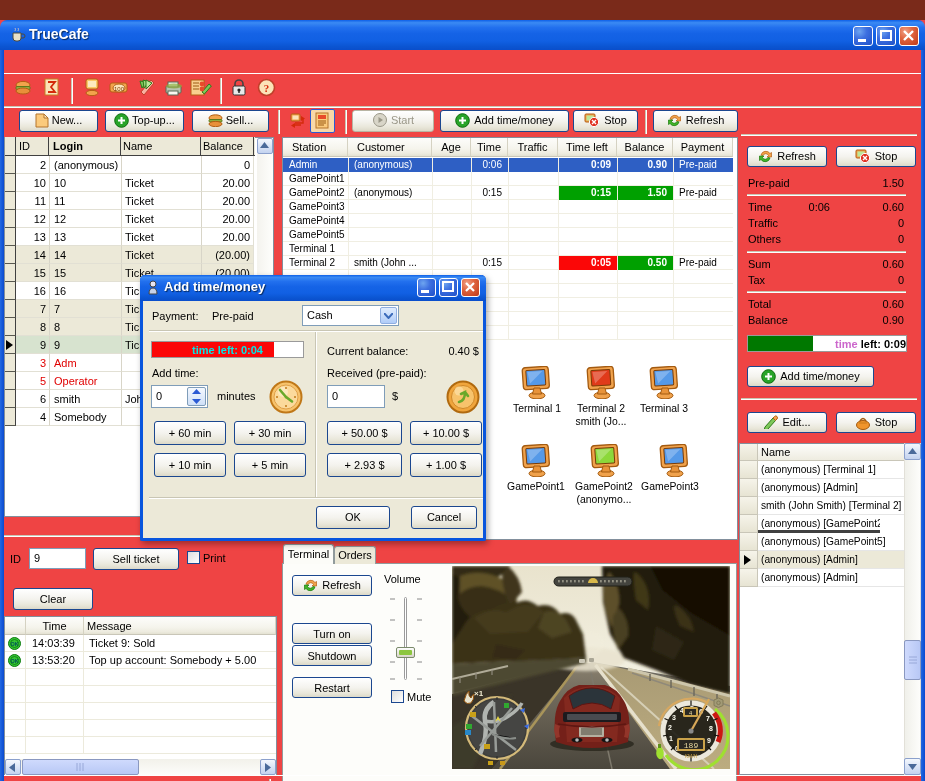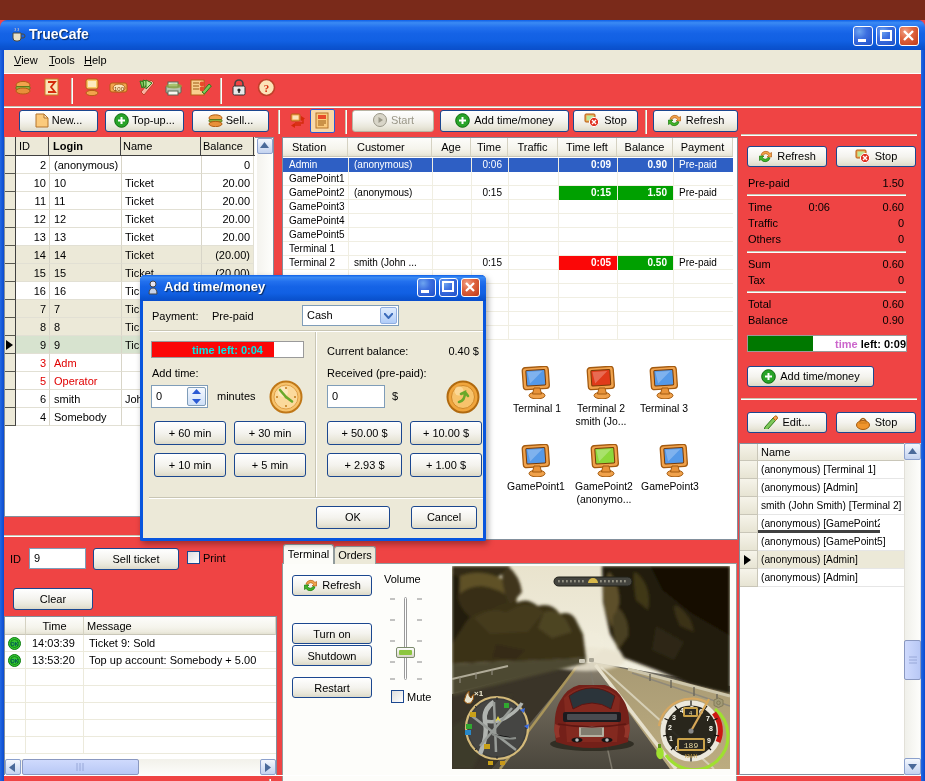--- a/index.html
+++ b/index.html
@@ -50,25 +50,20 @@
       </svg>
     <div class="winbtn b1"><svg width="18" height="18">
           <rect x="4" y="12" width="8" height="3" fill="#fff"></rect>
         </svg></div>
     <div class="winbtn b2"><svg width="18" height="18">
           <rect x="4" y="4" width="10" height="9" fill="none" stroke="#fff" stroke-width="2"></rect>
         </svg></div>
     <div class="winbtn b3"><svg width="18" height="18">
           <path d="M4 4 L13 13 M13 4 L4 13" stroke="#fff" stroke-width="2.4"></path>
         </svg></div>
-  </div>
-  <div id="menubar">
-    <span style="left:10px"><u>V</u>iew</span>
-    <span style="left:45px"><u>T</u>ools</span>
-    <span style="left:80px"><u>H</u>elp</span>
   </div>
   <div id="toolbar" class="abs" style="left:4px;top:53px;width:917px;height:34px;border-top:1px solid #fff;border-bottom:1px solid #c9c6b4;">
     <span class="abs" style="left:10px;top:5px;">
       <svg width="18" height="18" viewBox="0 0 18 18">
           <ellipse cx="9" cy="6" rx="7" ry="3.6" fill="#f2a44c" stroke="#b45f14"></ellipse>
           <rect x="2" y="7.5" width="14" height="3" fill="#8fae3f" stroke="#5d7a1a" rx="1"></rect>
           <ellipse cx="9" cy="12" rx="7" ry="3" fill="#e8903a" stroke="#b45f14"></ellipse>
         </svg></span>
     <span class="abs" style="left:39px;top:4px;">
       <svg width="18" height="18" viewBox="0 0 18 18">

